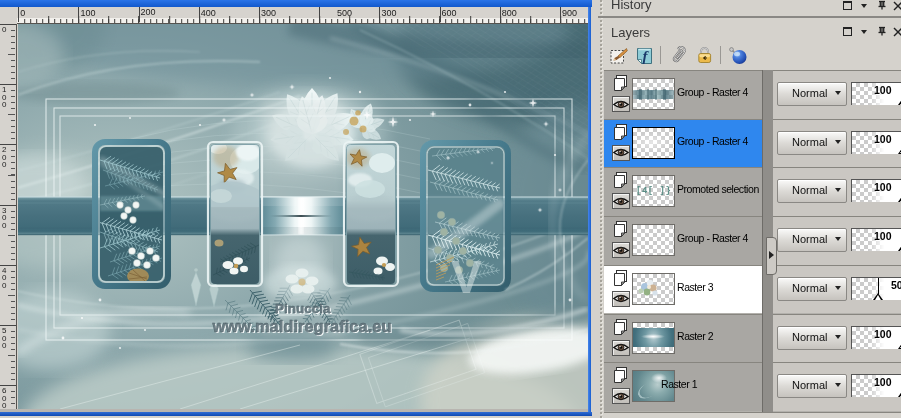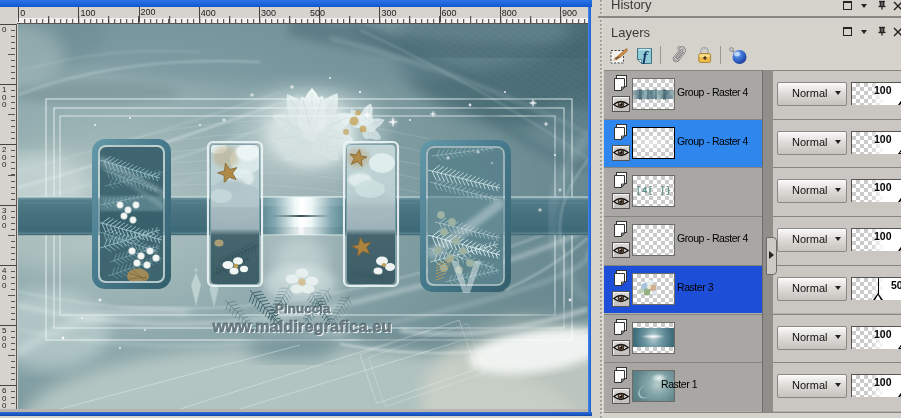--- a/index.html
+++ b/index.html
@@ -16,21 +16,21 @@
     <div style="position:absolute;left:3.2px;top:0.5px;font:9px 'Liberation Sans',sans-serif;color:#222">0</div>
     <div style="position:absolute;left:61.4px;top:0px;width:1px;height:15px;background:#444"></div>
     <div style="position:absolute;left:63.4px;top:0.5px;font:9px 'Liberation Sans',sans-serif;color:#222">100</div>
     <div style="position:absolute;left:121.6px;top:0px;width:1px;height:15px;background:#444"></div>
     <div style="position:absolute;left:123.6px;top:0;font:9px 'Liberation Sans',sans-serif;color:#222">200</div>
     <div style="position:absolute;left:181.8px;top:0px;width:1px;height:15px;background:#444"></div>
     <div style="position:absolute;left:183.8px;top:0.5px;font:9px 'Liberation Sans',sans-serif;color:#222">400</div>
     <div style="position:absolute;left:242.0px;top:0px;width:1px;height:15px;background:#444"></div>
     <div style="position:absolute;left:244.0px;top:0.5px;font:9px 'Liberation Sans',sans-serif;color:#222">300</div>
     <div style="position:absolute;left:302.2px;top:0px;width:1px;height:15px;background:#444"></div>
-    <div style="position:absolute;left:293px;top:0.5px;font:9px 'Liberation Sans',sans-serif;color:#222">500</div>
+    <div style="position:absolute;left:320px;top:0.5px;font:9px 'Liberation Sans',sans-serif;color:#222">500</div>
     <div style="position:absolute;left:362.4px;top:0px;width:1px;height:15px;background:#444"></div>
     <div style="position:absolute;left:364.4px;top:0.5px;font:9px 'Liberation Sans',sans-serif;color:#222">300</div>
     <div style="position:absolute;left:422.6px;top:0px;width:1px;height:15px;background:#444"></div>
     <div style="position:absolute;left:424.6px;top:0.5px;font:9px 'Liberation Sans',sans-serif;color:#222">600</div>
     <div style="position:absolute;left:482.8px;top:0px;width:1px;height:15px;background:#444"></div>
     <div style="position:absolute;left:484.8px;top:0.5px;font:9px 'Liberation Sans',sans-serif;color:#222">800</div>
     <div style="position:absolute;left:543.0px;top:0px;width:1px;height:15px;background:#444"></div>
     <div style="position:absolute;left:545.0px;top:0.5px;font:9px 'Liberation Sans',sans-serif;color:#222">900</div>
   </div>
 <div style="position:absolute;left:0;top:24px;width:16px;height:385px;background:#d6d3ce;border-right:1px solid #55534f;overflow:hidden">
@@ -1389,20 +1389,21 @@
       <svg width="16" height="13" viewBox="0 0 15 12">
         <path d="M0.8 6 Q7.5 0.5 14.2 6 Q7.5 11.5 0.8 6 Z" fill="#efece8" stroke="#111" stroke-width="1.3"></path>
         <circle cx="7.5" cy="6" r="2.8" fill="#6a5140" stroke="#111" stroke-width="0.7"></circle>
         <circle cx="7.5" cy="6" r="1.2" fill="#0a0a0a"></circle>
         <circle cx="6.6" cy="5" r="0.7" fill="#e8e4de"></circle>
       </svg>
     </div>
     <div style="position:absolute;left:28px;top:7px;width:41px;height:30px;border:1px solid #6e6c68;background:conic-gradient(#cbcbcb 25%,#fff 0 50%,#cbcbcb 0 75%,#fff 0);background-size:8px 8px;overflow:hidden">
       <div style="position:absolute;left:3px;top:10px;width:36px;height:10px;color:#558a82;font:bold 9px 'Liberation Mono',monospace;letter-spacing:0.5px;opacity:.95;filter:blur(.2px)">[4[&nbsp;]}</div>
     </div>
+    <div style="position:absolute;left:73px;top:0;height:42px;display:flex;align-items:center;font:10.5px 'Liberation Sans',sans-serif;letter-spacing:-0.45px;color:#000;white-space:nowrap">Promoted selection</div>
   </div>
 <div style="position:absolute;left:772px;top:167.4px;width:129px;height:48.7px;background:#cac7c2;border-top:1px solid #87857f;box-sizing:border-box">
     <div style="position:absolute;left:5px;top:11px;width:68px;height:22px;background:linear-gradient(#fafaf9,#dcdad6 50%,#c6c3be);border:1px solid #8a8884;border-radius:2px;box-shadow:inset 0 1px 0 #fff">
       <span style="position:absolute;left:14px;top:4px;font:11px 'Liberation Sans',sans-serif;color:#111">Normal</span>
       <span style="position:absolute;right:5px;top:8px;width:0;height:0;border-left:3.5px solid transparent;border-right:3.5px solid transparent;border-top:4.5px solid #222"></span>
     </div>
     <div style="position:absolute;left:79px;top:11px;width:54px;height:23px;background:#fff;border-top:1px solid #555;border-left:1px solid #555;box-sizing:border-box;overflow:hidden">
       <div style="position:absolute;left:0;top:0;width:34px;height:100%;background:conic-gradient(#cbcbcb 25%,#fff 0 50%,#cbcbcb 0 75%,#fff 0);background-size:8px 8px;-webkit-mask-image:linear-gradient(90deg,#000 50%,transparent 95%)"></div>
       <span style="position:absolute;left:22px;top:1px;font:bold 10.5px 'Liberation Sans',sans-serif;color:#000">100</span>
       <div style="position:absolute;left:46px;top:15px;width:0;height:0;border-left:5.5px solid transparent;border-right:5.5px solid transparent;border-bottom:7px solid #000">
@@ -1433,21 +1434,21 @@
       <span style="position:absolute;right:5px;top:8px;width:0;height:0;border-left:3.5px solid transparent;border-right:3.5px solid transparent;border-top:4.5px solid #222"></span>
     </div>
     <div style="position:absolute;left:79px;top:11px;width:54px;height:23px;background:#fff;border-top:1px solid #555;border-left:1px solid #555;box-sizing:border-box;overflow:hidden">
       <div style="position:absolute;left:0;top:0;width:34px;height:100%;background:conic-gradient(#cbcbcb 25%,#fff 0 50%,#cbcbcb 0 75%,#fff 0);background-size:8px 8px;-webkit-mask-image:linear-gradient(90deg,#000 50%,transparent 95%)"></div>
       <span style="position:absolute;left:22px;top:1px;font:bold 10.5px 'Liberation Sans',sans-serif;color:#000">100</span>
       <div style="position:absolute;left:46px;top:15px;width:0;height:0;border-left:5.5px solid transparent;border-right:5.5px solid transparent;border-bottom:7px solid #000">
         <div style="position:absolute;left:-3.5px;top:1.8px;width:0;height:0;border-left:3.5px solid transparent;border-right:3.5px solid transparent;border-bottom:5px solid #fff"></div>
       </div>
     </div>
   </div>
-<div style="position:absolute;left:604px;top:264.8px;width:158px;height:48.7px;background:#1d4ed8;border-top:1px solid #87857f;box-sizing:border-box;overflow:hidden">
+<div style="position:absolute;left:604px;top:264.8px;width:158px;height:48.7px;background:#ffffff;border-top:1px solid #87857f;box-sizing:border-box;overflow:hidden">
     <div style="position:absolute;left:9px;top:4px"><svg width="16" height="16" viewBox="0 0 16 16">
         <rect x="3.5" y="0.5" width="10" height="11" fill="#fff" stroke="#333" stroke-width="1"></rect>
         <path d="M1.5 3.5 h10 v8.5 l-3 3.5 h-7 z" fill="#fff" stroke="#333" stroke-width="1"></path>
         <path d="M11.5 12 l-3 3.5 v-3.5 z" fill="#aaa" stroke="#333" stroke-width="0.9"></path>
       </svg></div>
     <div style="position:absolute;left:8px;top:25px;width:16px;height:14px;background:linear-gradient(#dcdad6,#c2bfba);border:1px solid #555;box-shadow:inset 1px 1px 0 rgba(255,255,255,.7);display:flex;align-items:center;justify-content:center">
       <svg width="16" height="13" viewBox="0 0 15 12">
         <path d="M0.8 6 Q7.5 0.5 14.2 6 Q7.5 11.5 0.8 6 Z" fill="#efece8" stroke="#111" stroke-width="1.3"></path>
         <circle cx="7.5" cy="6" r="2.8" fill="#6a5140" stroke="#111" stroke-width="0.7"></circle>
         <circle cx="7.5" cy="6" r="1.2" fill="#0a0a0a"></circle>
@@ -1495,20 +1496,21 @@
         <circle cx="7.5" cy="6" r="2.8" fill="#6a5140" stroke="#111" stroke-width="0.7"></circle>
         <circle cx="7.5" cy="6" r="1.2" fill="#0a0a0a"></circle>
         <circle cx="6.6" cy="5" r="0.7" fill="#e8e4de"></circle>
       </svg>
     </div>
     <div style="position:absolute;left:28px;top:7px;width:41px;height:30px;border:1px solid #6e6c68;background:conic-gradient(#cbcbcb 25%,#fff 0 50%,#cbcbcb 0 75%,#fff 0);background-size:8px 8px;overflow:hidden">
       <div style="position:absolute;left:0;top:5px;width:100%;height:19px;background:radial-gradient(ellipse 60% 160% at 50% 50%,#b8cdd2 0%,#6f98a2 35%,#42707e 75%,#3a6472 100%)">
         <div style="position:absolute;left:8px;top:35%;width:24px;height:5px;background:radial-gradient(ellipse,rgba(255,255,255,.95),rgba(255,255,255,0) 70%)"></div>
       </div>
     </div>
+    <div style="position:absolute;left:73px;top:0;height:42px;display:flex;align-items:center;font:10.5px 'Liberation Sans',sans-serif;letter-spacing:-0.45px;color:#000;white-space:nowrap">Raster 2</div>
   </div>
 <div style="position:absolute;left:772px;top:313.5px;width:129px;height:48.7px;background:#cac7c2;border-top:1px solid #87857f;box-sizing:border-box">
     <div style="position:absolute;left:5px;top:11px;width:68px;height:22px;background:linear-gradient(#fafaf9,#dcdad6 50%,#c6c3be);border:1px solid #8a8884;border-radius:2px;box-shadow:inset 0 1px 0 #fff">
       <span style="position:absolute;left:14px;top:4px;font:11px 'Liberation Sans',sans-serif;color:#111">Normal</span>
       <span style="position:absolute;right:5px;top:8px;width:0;height:0;border-left:3.5px solid transparent;border-right:3.5px solid transparent;border-top:4.5px solid #222"></span>
     </div>
     <div style="position:absolute;left:79px;top:11px;width:54px;height:23px;background:#fff;border-top:1px solid #555;border-left:1px solid #555;box-sizing:border-box;overflow:hidden">
       <div style="position:absolute;left:0;top:0;width:34px;height:100%;background:conic-gradient(#cbcbcb 25%,#fff 0 50%,#cbcbcb 0 75%,#fff 0);background-size:8px 8px;-webkit-mask-image:linear-gradient(90deg,#000 50%,transparent 95%)"></div>
       <span style="position:absolute;left:22px;top:1px;font:bold 10.5px 'Liberation Sans',sans-serif;color:#000">100</span>
       <div style="position:absolute;left:46px;top:15px;width:0;height:0;border-left:5.5px solid transparent;border-right:5.5px solid transparent;border-bottom:7px solid #000">

